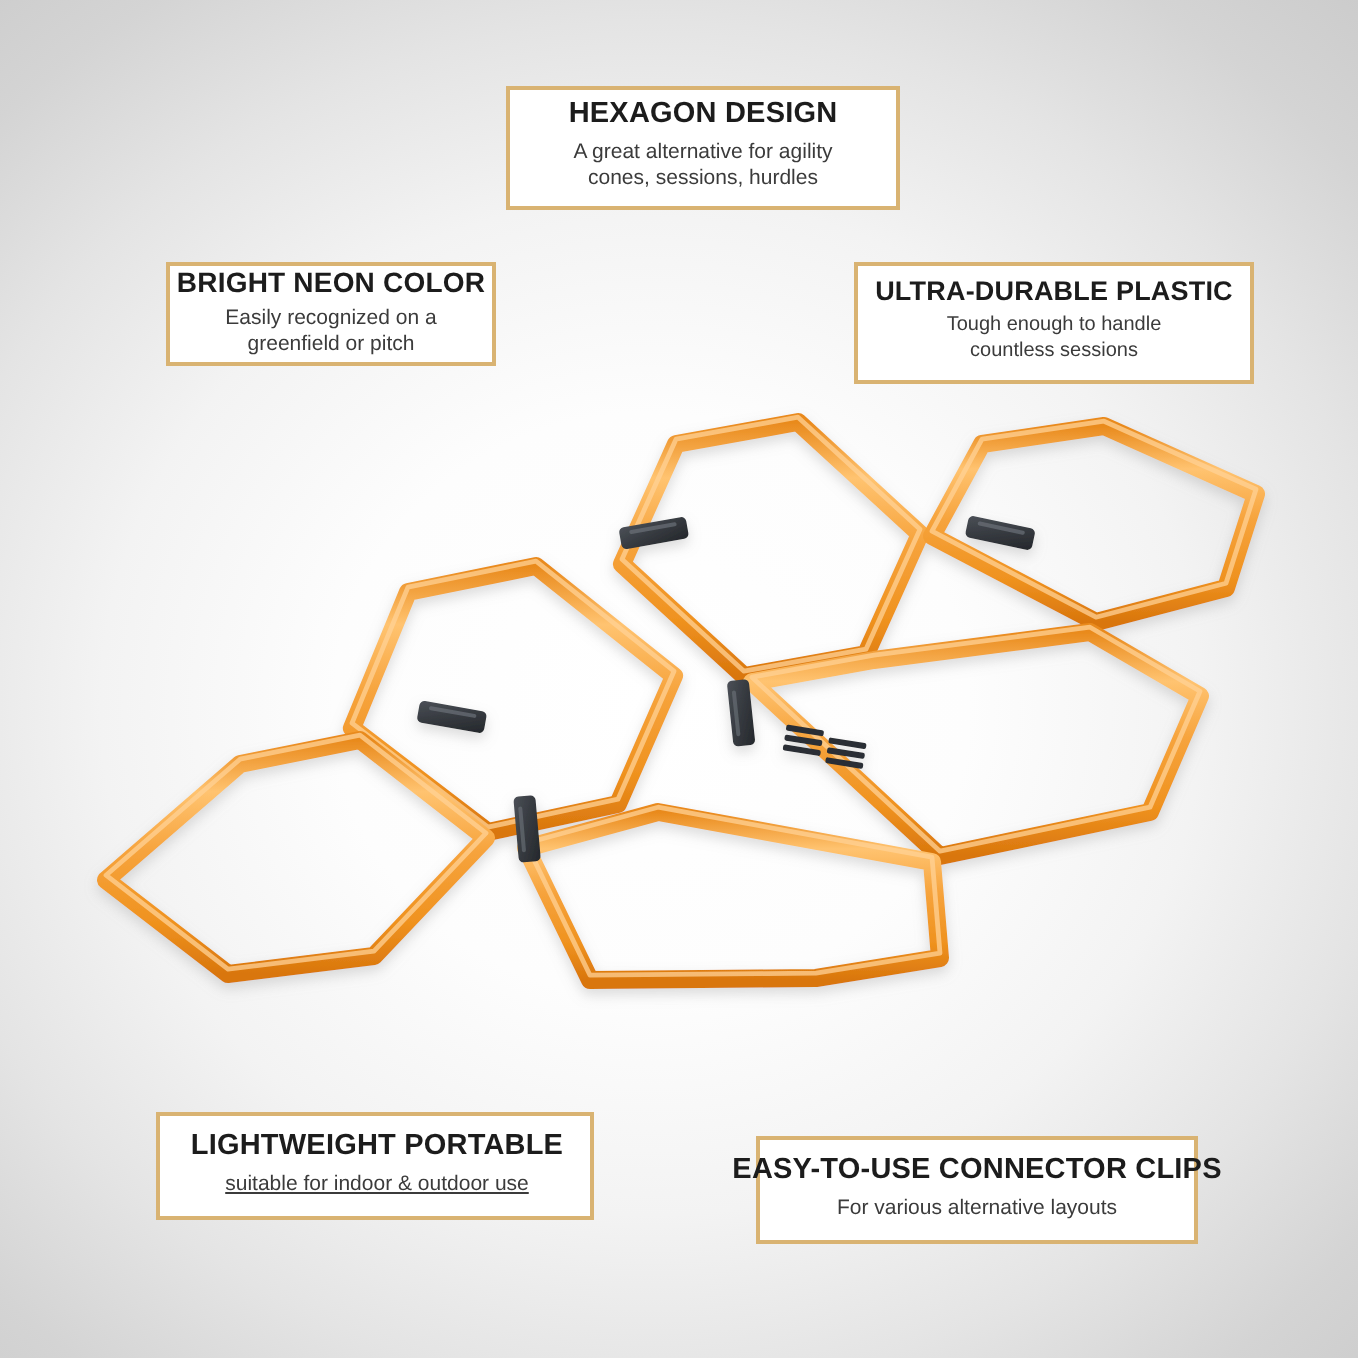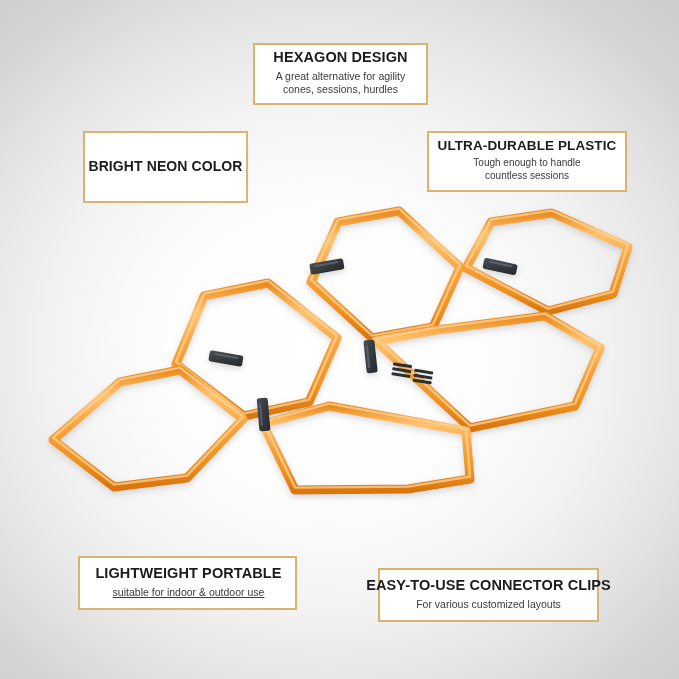--- a/index.html
+++ b/index.html
@@ -39,25 +39,25 @@
     letter-spacing:.1px;
     line-height:1.15;
     white-space:nowrap;
   }
   .callout .sub{
     color:#3b3b3b;
     line-height:1.28;
     margin-top:4px;
   }
 
-  #c-hex{left:253px;top:43px;width:175px;height:62px;}
+  #c-hex{left:253px;top:43px;width:197px;height:62px;}
   #c-hex .title{font-size:14.5px;}
   #c-hex .sub{font-size:10.5px;}
 
-  #c-neon{left:83px;top:131px;width:165px;height:72px;}
+  #c-neon{left:83px;top:131px;width:165px;height:52px;}
   #c-neon .title{font-size:14px;}
   #c-neon .sub{font-size:10.5px;}
 
   #c-plastic{left:427px;top:131px;width:200px;height:61px;}
   #c-plastic .title{font-size:13.5px;}
   #c-plastic .sub{font-size:10px;}
 
   #c-light{left:78px;top:556px;width:219px;height:54px;padding-left:10px;}
   #c-light .title{font-size:14.5px;}
   #c-light .sub{font-size:10.5px;text-decoration:underline;}
@@ -170,37 +170,41 @@
   <div class="callout" id="c-hex">
     <div class="title">HEXAGON DESIGN</div>
     <div class="sub">
       <span>A great alternative for agility</span><br>
       <span>cones, sessions, hurdles</span>
     </div>
   </div>
 
   <div class="callout" id="c-neon">
     <div class="title">BRIGHT NEON COLOR</div>
+    <div class="sub">
+      <span>Easily recognized on a</span><br>
+      <span>greenfield or pitch</span>
+    </div>
   </div>
 
   <div class="callout" id="c-plastic">
     <div class="title">ULTRA-DURABLE PLASTIC</div>
     <div class="sub">
       <span>Tough enough to handle</span><br>
       <span>countless sessions</span>
     </div>
   </div>
 
   <div class="callout" id="c-light">
     <div class="title">LIGHTWEIGHT PORTABLE</div>
     <div class="sub">
       <span>suitable for indoor &amp; outdoor use</span>
     </div>
   </div>
 
   <div class="callout" id="c-clips">
     <div class="title">EASY-TO-USE CONNECTOR CLIPS</div>
     <div class="sub">
-      <span>For various customized layouts</span>
+      <span>For various alternative layouts</span>
     </div>
   </div>
 
 </div>
 
 </body></html>

